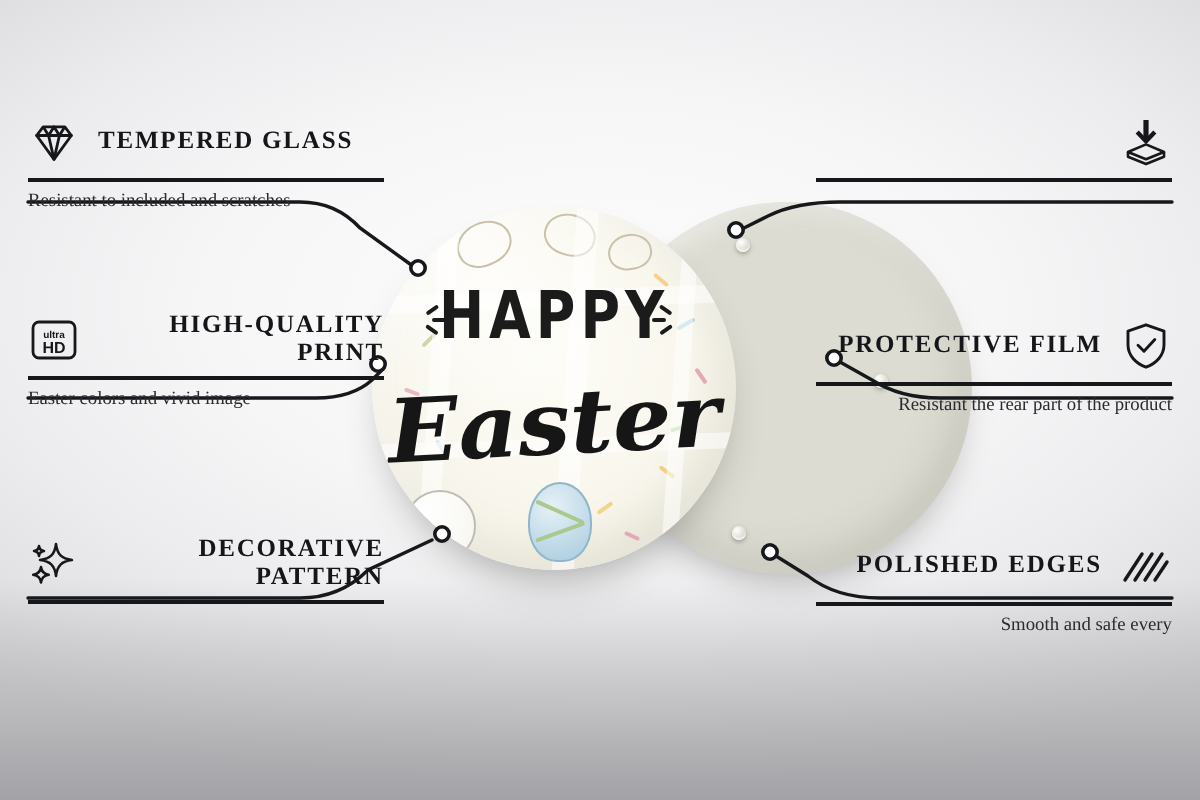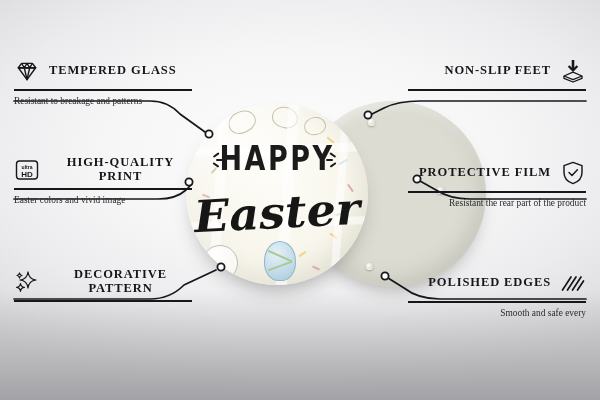--- a/index.html
+++ b/index.html
@@ -93,21 +93,21 @@
 
   
   .feature{position:absolute;z-index:4;width:178px;}
   .feature .head{display:flex;align-items:center;gap:9px;}
   .feature.right .head{justify-content:flex-end;}
   .feature .title{
     font-family:"Liberation Serif", serif;
     font-weight:bold;font-size:12.5px;line-height:13.5px;letter-spacing:.9px;
     color:#15161a;text-transform:uppercase;
   }
-  .feature.left .title{text-align:center;}
+  .feature.left .title{text-align:right;}
   .feature.right .title{text-align:right;}
   .feature .rule{height:1.6px;background:#16171b;margin:5px 0 5px 0;}
   .feature .desc{
     font-family:"Liberation Serif", serif;
     font-size:9.4px;line-height:11.6px;color:#2a2b2f;
   }
   .feature.right .desc{text-align:right;}
   .icon{flex:0 0 auto;width:26px;height:26px;display:block;}
 </style>
 </head>
@@ -188,21 +188,21 @@
       <svg class="icon" viewBox="0 0 24 24" fill="none" stroke="#16171b" stroke-width="1.3" stroke-linejoin="round">
         <path d="M4 9 L12 20 L20 9 Z"></path>
         <path d="M4 9 L7 5 H17 L20 9 Z"></path>
         <path d="M7 5 L9.5 9 L12 5 L14.5 9 L17 5"></path>
         <path d="M4 9 H20"></path>
         <path d="M9.5 9 L12 20 L14.5 9"></path>
       </svg>
       <div class="title">TEMPERED GLASS</div>
     </div>
     <div class="rule"></div>
-    <div class="desc">Resistant to breakage and patterns</div>
+    <div class="desc">Resistant to included and scratches</div>
   </div>
 
   <div class="feature left" style="left:14px;top:156px;">
     <div class="head">
       <svg class="icon" viewBox="0 0 26 26">
         <rect x="2.5" y="4" width="21" height="18" rx="3" fill="none" stroke="#16171b" stroke-width="1.4"></rect>
         <text x="13" y="12" text-anchor="middle" font-family="Liberation Sans, sans-serif" font-size="5" font-weight="bold" fill="#16171b">ultra</text>
         <text x="13" y="19.5" text-anchor="middle" font-family="Liberation Sans, sans-serif" font-size="8" font-weight="bold" fill="#16171b">HD</text>
       </svg>
       <div class="title">HIGH-QUALITY PRINT</div>
@@ -218,21 +218,20 @@
         <path d="M6.5 14.5 C6.8 17 7.9 18.1 10.4 18.4 C7.9 18.7 6.8 19.8 6.5 22.3 C6.2 19.8 5.1 18.7 2.6 18.4 C5.1 18.1 6.2 17 6.5 14.5 Z"></path>
         <path d="M5.5 4 C5.7 5.6 6.4 6.3 8 6.5 C6.4 6.7 5.7 7.4 5.5 9 C5.3 7.4 4.6 6.7 3 6.5 C4.6 6.3 5.3 5.6 5.5 4 Z"></path>
       </svg>
       <div class="title">DECORATIVE PATTERN</div>
     </div>
     <div class="rule"></div>
   </div>
 
   <div class="feature right" style="left:408px;top:58px;">
     <div class="head">
-      <div class="title">NON-SLIP FEET</div>
       <svg class="icon" viewBox="0 0 26 26" fill="none" stroke="#16171b" stroke-width="1.3" stroke-linejoin="round">
         <path d="M13 2 V11" stroke-width="2.6"></path>
         <path d="M8.6 8 L13 12.6 L17.4 8" stroke-width="2.2" fill="none"></path>
         <path d="M13 14.2 L22 18 L13 21.6 L4 18 Z"></path>
         <path d="M4 18 V20.4 L13 24 L22 20.4 V18"></path>
       </svg>
     </div>
     <div class="rule"></div>
   </div>
 

